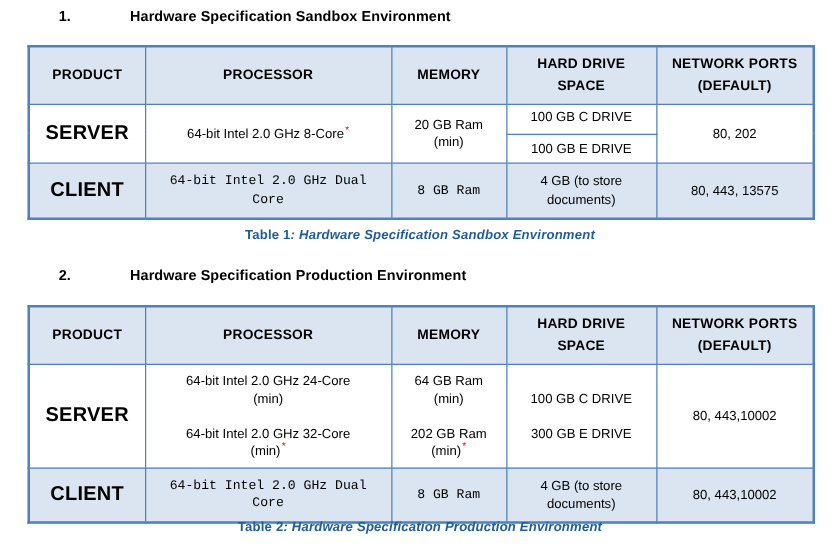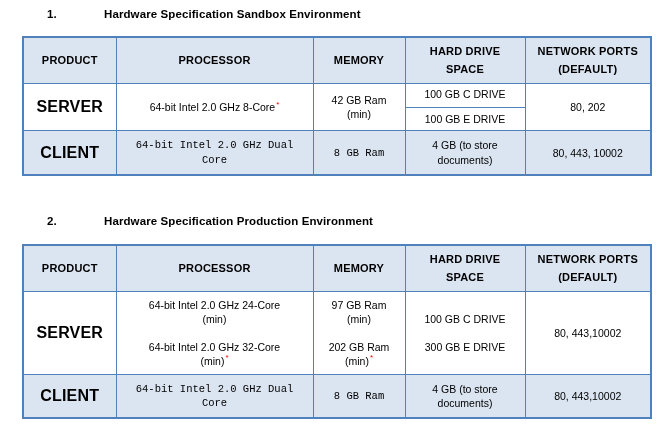--- a/index.html
+++ b/index.html
@@ -181,21 +181,21 @@
 
       <tr class="plain">
         <td class="prod-cell" rowspan="2">SERVER</td>
         <td rowspan="2">
           <div class="cellpad">
             <span>64-bit Intel 2.0 GHz 8-Core</span><span class="ast">*</span>
           </div>
         </td>
         <td rowspan="2">
           <div class="cellpad">
-            <span>42 GB Ram</span><br>
+            <span>20 GB Ram</span><br>
             <span>(min)</span>
           </div>
         </td>
         <td>
           <div class="sub-top">
             <span>100 GB C DRIVE</span>
           </div>
         </td>
         <td rowspan="2">80, 202</td>
       </tr>
@@ -218,25 +218,28 @@
           <div class="cellpad-tall">
             <span>8 GB Ram</span>
           </div>
         </td>
         <td>
           <div class="cellpad">
             <span>4 GB (to store</span><br>
             <span>documents)</span>
           </div>
         </td>
-        <td>80, 443, 10002</td>
+        <td>80, 443, 13575</td>
       </tr>
     </tbody>
   </table>
 
+  <div class="caption" id="caption-1">
+    <span class="lbl">Table 1</span><span>: Hardware Specification Sandbox Environment</span>
+  </div>
 
   <div class="section-heading" id="heading-2">
     <span class="num">2.</span>
     <span class="htext">Hardware Specification Production Environment</span>
   </div>
 
   <table class="spec-table" id="table-2">
     <colgroup>
       <col style="width:93px">
       <col style="width:197px">
@@ -278,21 +281,21 @@
             <div class="gap"></div>
             <div>
               <span>64-bit Intel 2.0 GHz 32-Core</span><br>
               <span>(min)</span><span class="ast">*</span>
             </div>
           </div>
         </td>
         <td>
           <div class="stack">
             <div>
-              <span>97 GB Ram</span><br>
+              <span>64 GB Ram</span><br>
               <span>(min)</span>
             </div>
             <div class="gap"></div>
             <div>
               <span>202 GB Ram</span><br>
               <span>(min)</span><span class="ast">*</span>
             </div>
           </div>
         </td>
         <td>
@@ -321,14 +324,17 @@
           <div class="cellpad">
             <span>4 GB (to store</span><br>
             <span>documents)</span>
           </div>
         </td>
         <td>80, 443,10002</td>
       </tr>
     </tbody>
   </table>
 
+  <div class="caption" id="caption-2">
+    <span class="lbl">Table 2</span><span>: Hardware Specification Production Environment</span>
+  </div>
 
 </div>
 
 </body></html>

